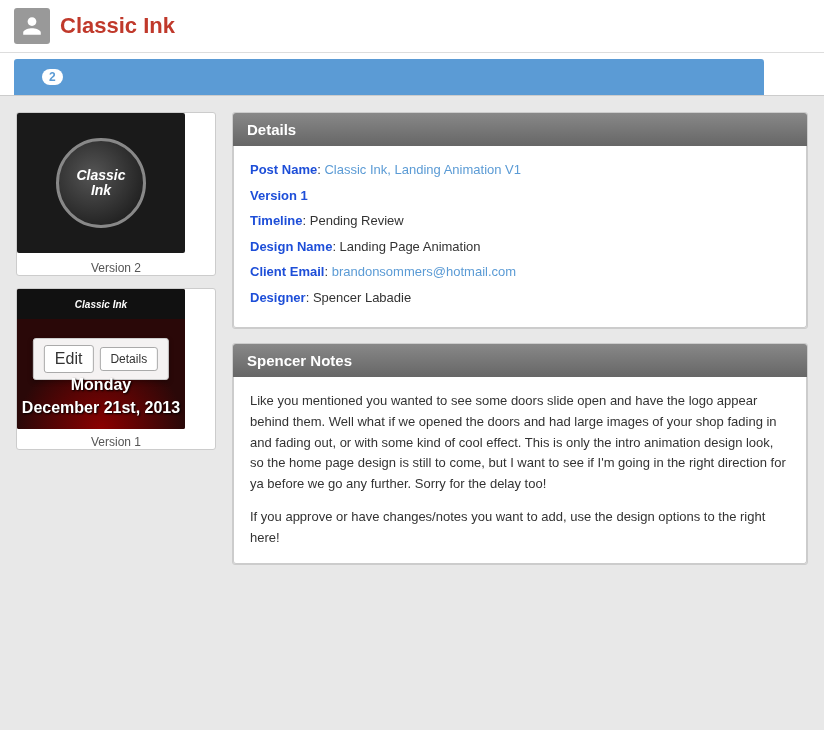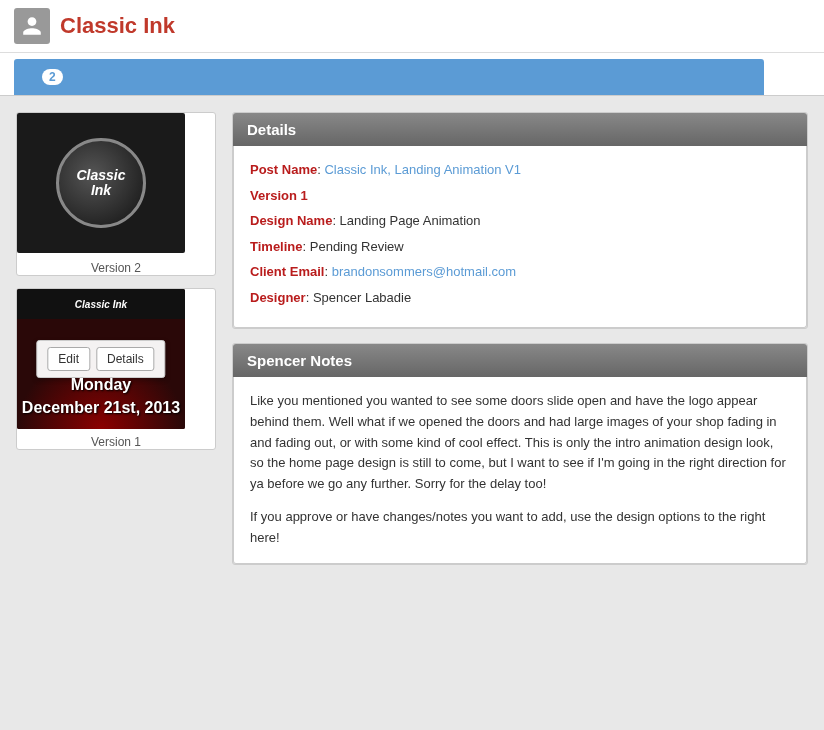--- a/index.html
+++ b/index.html
@@ -167,21 +167,21 @@
       display: flex;
       gap: 6px;
       align-items: center;
       box-shadow: 0 2px 5px rgba(0,0,0,0.3);
     }
     .btn-edit {
       background: #fff;
       border: 1px solid #aaa;
       border-radius: 3px;
       padding: 4px 10px;
-      font-size: 12px;
+      font-size: 16px;
       cursor: pointer;
       color: #333;
     }
     .btn-details {
       background: #fff;
       border: 1px solid #aaa;
       border-radius: 3px;
       padding: 4px 10px;
       font-size: 12px;
       cursor: pointer;
@@ -224,21 +224,21 @@
       padding: 14px 16px;
       border-radius: 0 0 3px 3px;
     }
 
     .detail-row {
       margin-bottom: 6px;
       line-height: 1.5;
     }
     .detail-label {
       font-weight: bold;
-      color: #b91c1c;
+      color: #1d4ed8;
     }
     .detail-link {
       color: #5b9bd5;
       text-decoration: none;
     }
     .detail-value {
       color: #333;
     }
 
     .notes-text {
@@ -320,27 +320,27 @@
         <div class="detail-row">
           <span class="detail-label">Post Name</span>: 
           <a class="detail-link" href="#">Classic Ink, Landing Animation V1</a>
         </div>
 
         <div class="detail-row">
           <span class="detail-label">Version 1</span>
         </div>
 
         <div class="detail-row">
+          <span class="detail-label">Timeline</span>: 
+          <span class="detail-value">Pending Review</span>
+        </div>
+
+        <div class="detail-row">
           <span class="detail-label">Design Name</span>: 
           <span class="detail-value">Landing Page Animation</span>
-        </div>
-
-        <div class="detail-row">
-          <span class="detail-label">Timeline</span>: 
-          <span class="detail-value">Pending Review</span>
         </div>
 
         <div class="detail-row">
           <span class="detail-label">Client Email</span>: 
           <a class="detail-link" href="#">brandonsommers@hotmail.com</a>
         </div>
 
         <div class="detail-row">
           <span class="detail-label">Designer</span>: 
           <span class="detail-value">Spencer Labadie</span>

